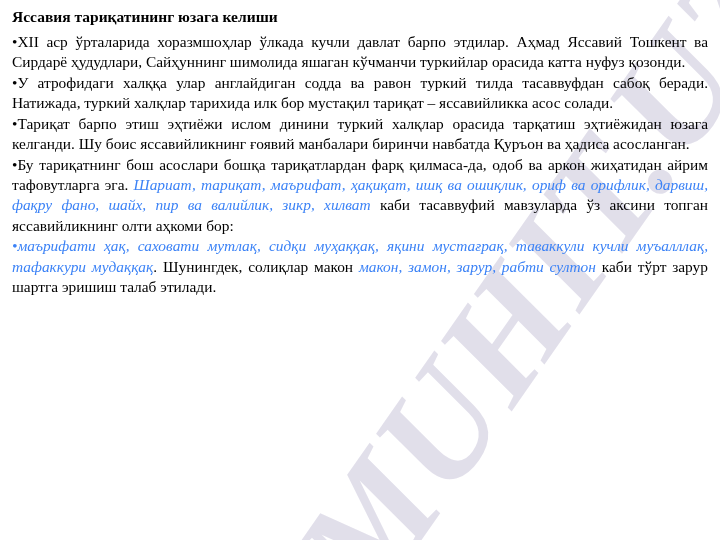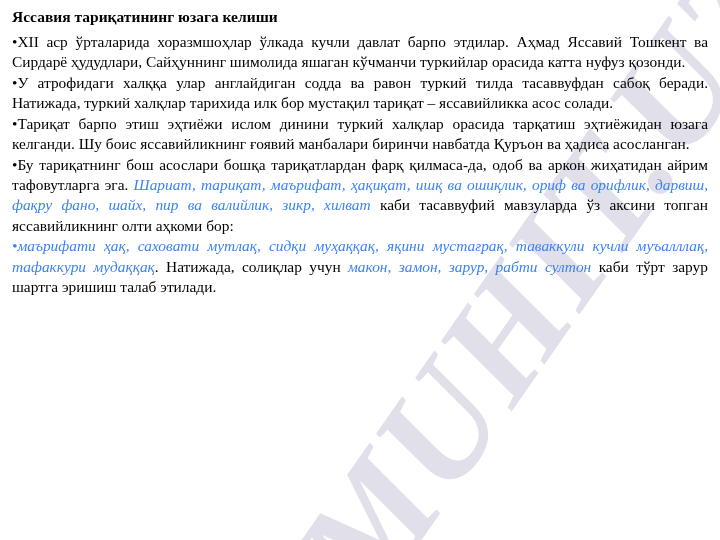--- a/index.html
+++ b/index.html
@@ -96,18 +96,18 @@
 
     <p class="para">
       <span>•Тариқат барпо этиш эҳтиёжи ислом динини туркий халқлар орасида тарқатиш эҳтиёжидан юзага келганди. Шу боис яссавийликнинг ғоявий манбалари биринчи навбатда Қуръон ва ҳадиса асосланган.</span>
     </p>
 
     <p class="para">
       <span>•Бу тариқатнинг бош асослари бошқа тариқатлардан фарқ қилмаса-да, одоб ва аркон жиҳатидан айрим тафовутларга эга. </span><span class="red">Шариат, тариқат, маърифат, ҳақиқат, ишқ ва ошиқлик, ориф ва орифлик, дарвиш, фақру фано, шайх, пир ва валийлик, зикр, хилват</span><span> каби тасаввуфий мавзуларда ўз аксини топган яссавийликнинг олти аҳкоми бор:</span>
     </p>
 
     <p class="para">
-      <span class="red">•маърифати ҳақ, саховати мутлақ, сидқи муҳаққақ, яқини мустағрақ, таваккули кучли муъалллақ, тафаккури мудаққақ</span><span>. Натижада, солиқлар учун </span><span class="red">макон, замон, зарур, рабти султон</span><span> каби тўрт зарур шартга эришиш талаб этилади.</span>
+      <span class="red">•маърифати ҳақ, саховати мутлақ, сидқи муҳаққақ, яқини мустағрақ, таваккули кучли муъалллақ, тафаккури мудаққақ</span><span>. Шунингдек, солиқлар макон </span><span class="red">макон, замон, зарур, рабти султон</span><span> каби тўрт зарур шартга эришиш талаб этилади.</span>
     </p>
 
 
   </div>
 </div>
 
 </body></html>

